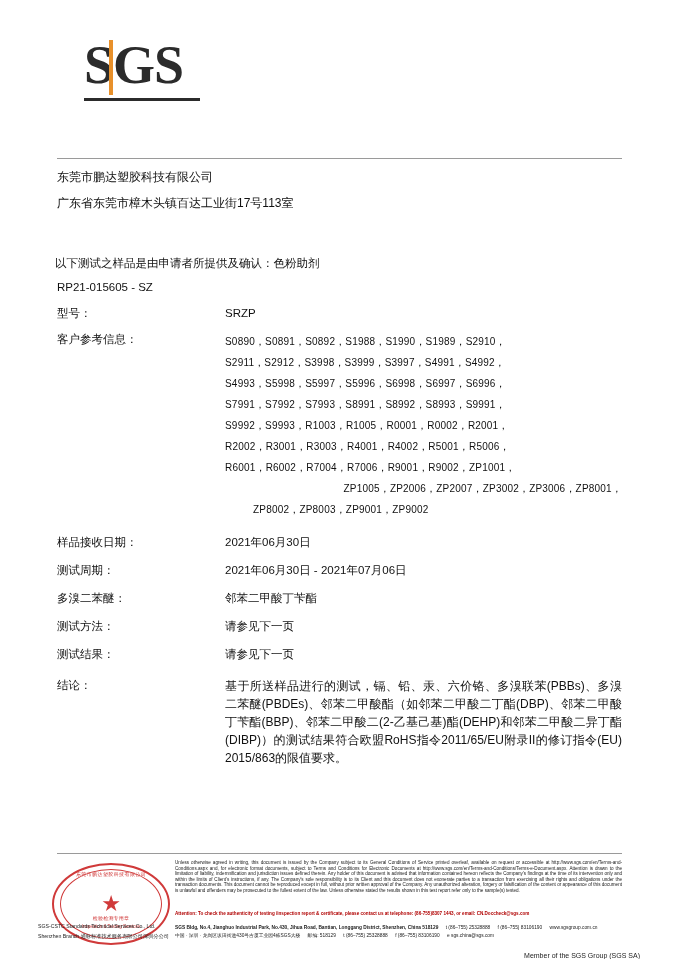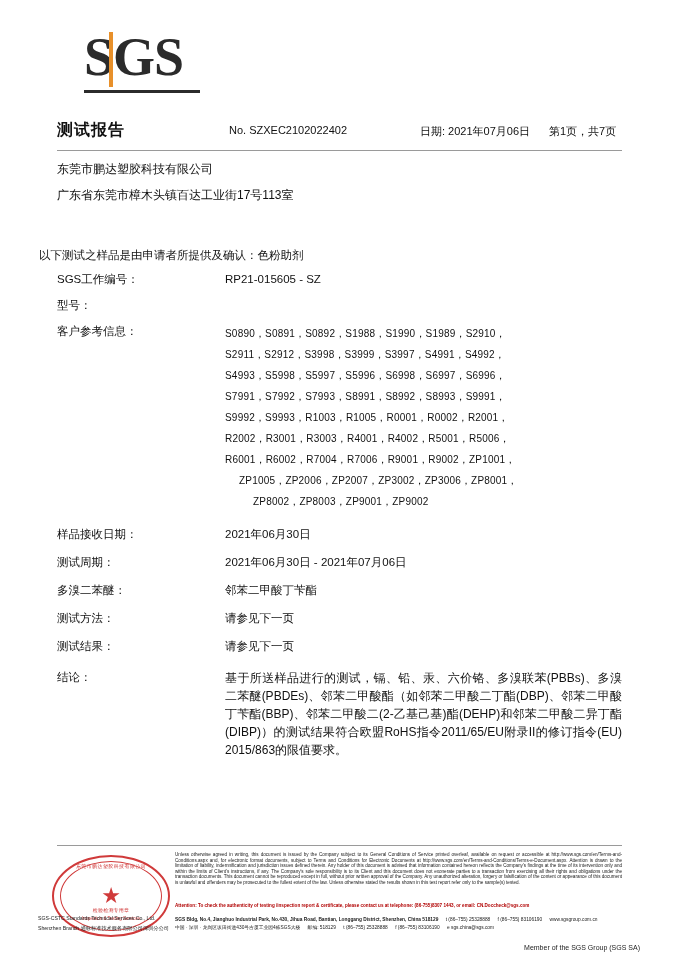--- a/index.html
+++ b/index.html
@@ -13,20 +13,21 @@
     position: relative;
     font-family: "Liberation Sans", sans-serif;
     color: #1a1a1a;
     overflow: hidden;
   }
   .page {
     position: relative;
     width: 677px;
     height: 815px;
     box-sizing: border-box;
+    margin-top: 8px;
   }
 
   
   .logo-block {
     position: absolute;
     left: 84px;
     top: 30px;
     width: 120px;
     height: 62px;
   }
@@ -115,21 +116,21 @@
     left: 57px;
     top: 187px;
     font-size: 12px;
     color: #111;
     text-align: center;
   }
 
   
   .sample-statement {
     position: absolute;
-    left: 39px;
+    left: 55px;
     top: 248px;
     font-size: 11.5px;
     color: #111;
   }
 
   
   .fields {
     position: absolute;
     left: 57px;
     top: 271px;
@@ -157,20 +158,21 @@
 
   
   .ref-lines {
     font-size: 10px;
     color: #111;
     line-height: 21px;
     letter-spacing: 0.2px;
   }
   .ref-line.indent {
     padding-left: 14px;
+    text-align: right;
   }
   .ref-line.indent2 {
     padding-left: 28px;
   }
 
   .conclusion-text {
     font-size: 12px;
     color: #111;
     line-height: 18px;
     text-align: justify;
@@ -319,42 +321,36 @@
 <body>
 
 <div class="page">
 
   <div class="logo-block">
     <div class="logo-text">SGS</div>
   </div>
   <div class="logo-bar-orange"></div>
   <div class="logo-underline"></div>
 
-  <div class="title-row">
-    <div class="doc-title">测试报告</div>
-    <div class="doc-no">No. SZXEC2102022402</div>
-    <div class="doc-date">日期: 2021年07月06日</div>
-    <div class="doc-page">第1页，共7页</div>
-  </div>
   <div class="header-rule"></div>
 
   <div class="company-name">东莞市鹏达塑胶科技有限公司</div>
   <div class="company-addr">广东省东莞市樟木头镇百达工业街17号113室</div>
 
   <div class="sample-statement">以下测试之样品是由申请者所提供及确认：色粉助剂</div>
 
   <div class="fields">
 
     <div class="field-row">
-      <div class="field-label">SGS工作编号：</div>
       <div class="field-value">RP21-015605 - SZ</div>
     </div>
 
     <div class="field-row">
       <div class="field-label">型号：</div>
+      <div class="field-value">SRZP</div>
     </div>
 
     <div class="field-row" style="margin-bottom:14px;">
       <div class="field-label">客户参考信息：</div>
       <div class="field-value ref-lines">
         <div class="ref-line">S0890，S0891，S0892，S1988，S1990，S1989，S2910，</div>
         <div class="ref-line">S2911，S2912，S3998，S3999，S3997，S4991，S4992，</div>
         <div class="ref-line">S4993，S5998，S5997，S5996，S6998，S6997，S6996，</div>
         <div class="ref-line">S7991，S7992，S7993，S8991，S8992，S8993，S9991，</div>
         <div class="ref-line">S9992，S9993，R1003，R1005，R0001，R0002，R2001，</div>

